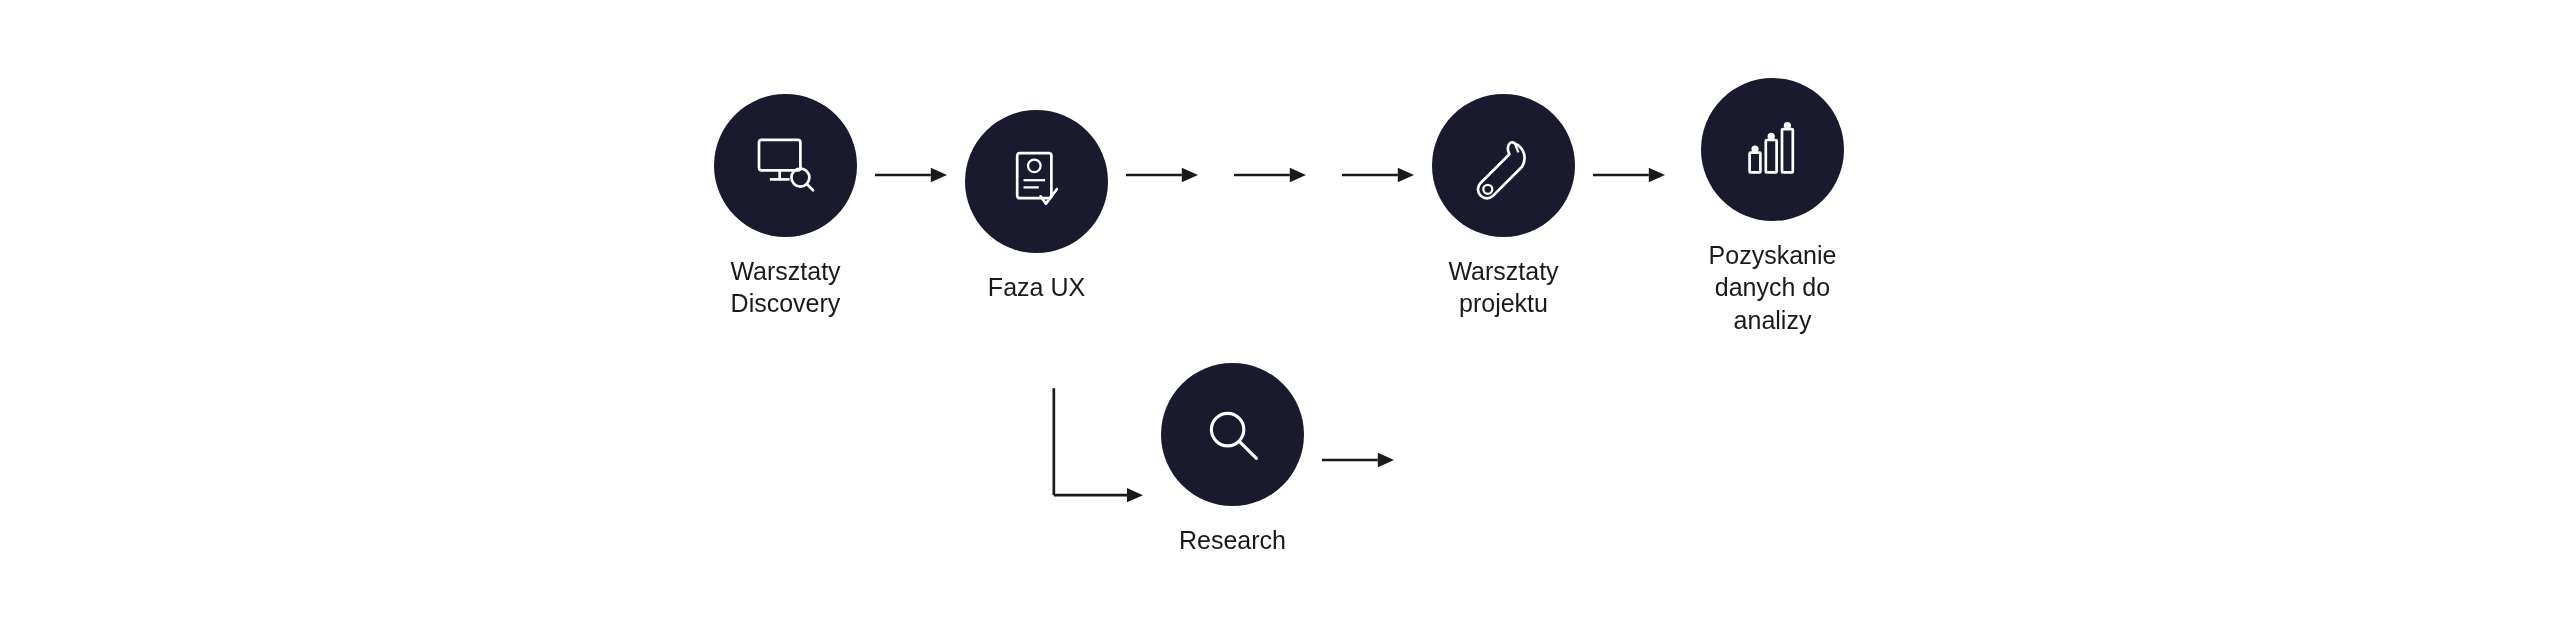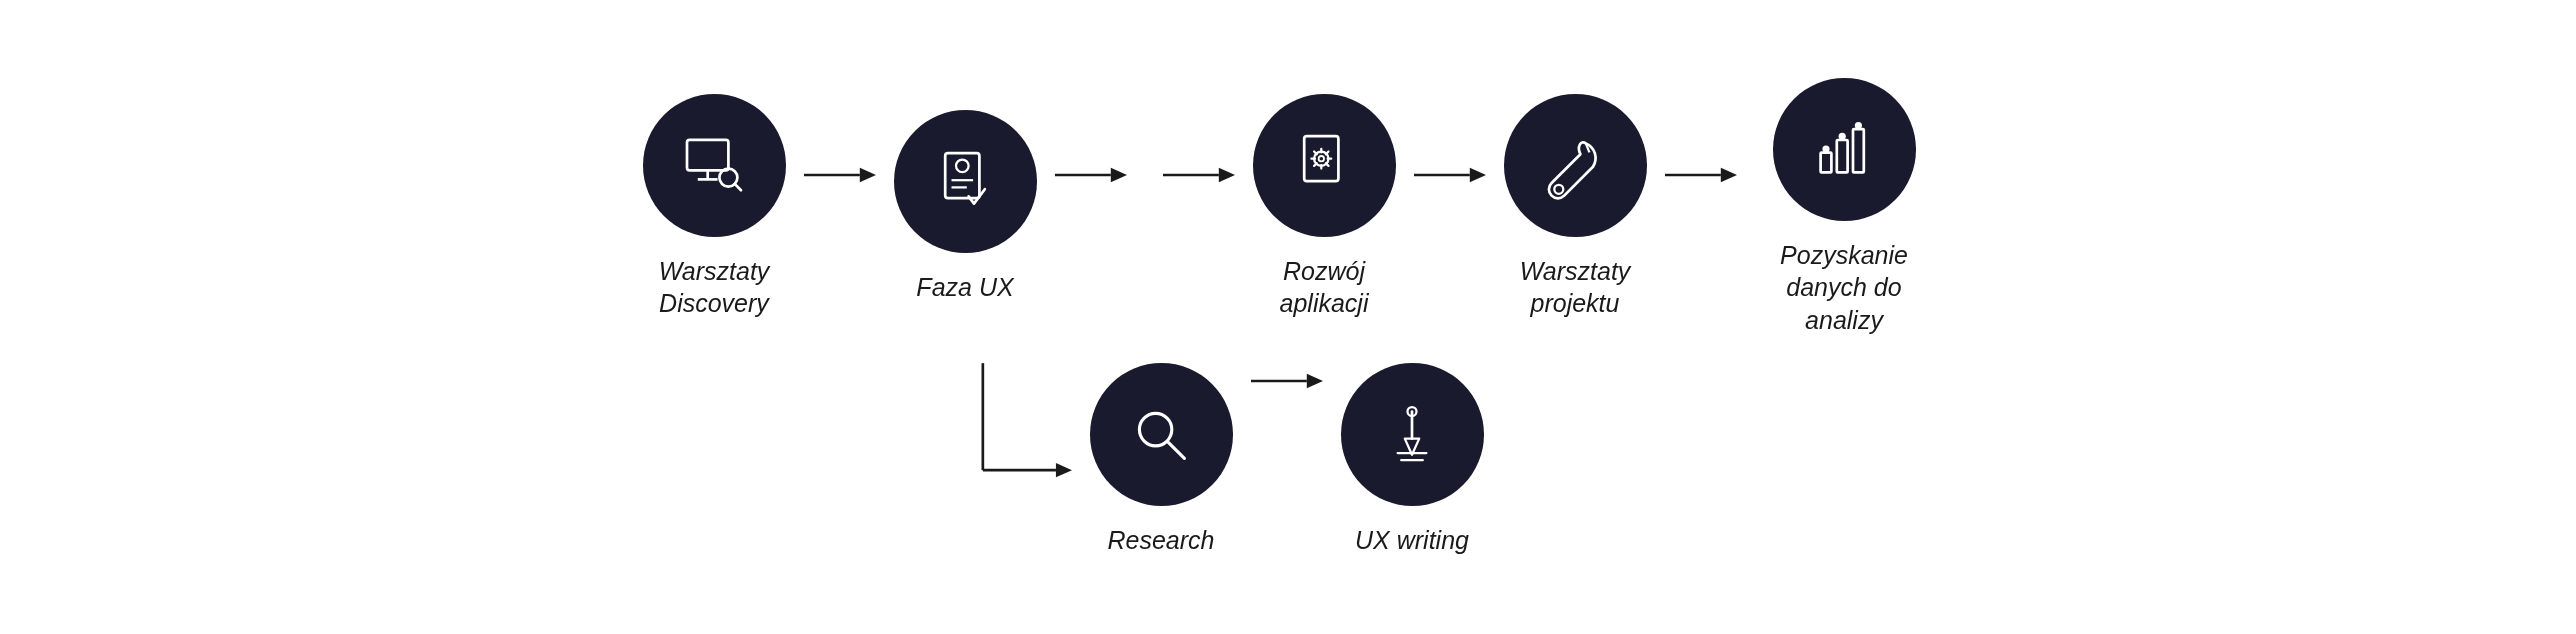--- a/index.html
+++ b/index.html
@@ -18,32 +18,31 @@
       justify-content: center;
       overflow: hidden;
     }
 
     .diagram-container {
       display: flex;
       flex-direction: column;
       align-items: flex-start;
       position: relative;
       padding: 36px 72px;
-      font-style: italic;
     }
 
     .top-row {
       display: flex;
       align-items: center;
       gap: 0;
     }
 
     .bottom-row {
       display: flex;
-      align-items: flex-start;
+      align-items: center;
       margin-top: 27px;
       margin-left: 322px;
       position: relative;
     }
 
     .step {
       display: flex;
       flex-direction: column;
       align-items: center;
       gap: 18px;
@@ -154,42 +153,20 @@
     </div>
 
 
     <div class="arrow">
       <svg viewBox="0 0 80 40" fill="none" xmlns="http://www.w3.org/2000/svg">
         <line x1="0" y1="20" x2="62" y2="20" stroke="#1a1a1a" stroke-width="3"></line>
         <polygon points="62,12 80,20 62,28" fill="#1a1a1a"></polygon>
       </svg>
     </div>
 
-    <div class="step">
-      <div class="circle">
-        <svg viewBox="0 0 80 80" fill="none" xmlns="http://www.w3.org/2000/svg">
-
-          <rect x="18" y="8" width="38" height="50" rx="3" stroke="white" stroke-width="3" fill="none"></rect>
-
-          <circle cx="37" cy="33" r="8" stroke="white" stroke-width="2.5" fill="none"></circle>
-          <circle cx="37" cy="33" r="3" stroke="white" stroke-width="2" fill="none"></circle>
-
-          <line x1="37" y1="22" x2="37" y2="26" stroke="white" stroke-width="2.5" stroke-linecap="round"></line>
-          <line x1="37" y1="40" x2="37" y2="44" stroke="white" stroke-width="2.5" stroke-linecap="round"></line>
-          <line x1="26" y1="33" x2="30" y2="33" stroke="white" stroke-width="2.5" stroke-linecap="round"></line>
-          <line x1="44" y1="33" x2="48" y2="33" stroke="white" stroke-width="2.5" stroke-linecap="round"></line>
-          <line x1="29" y1="25" x2="32" y2="28" stroke="white" stroke-width="2.5" stroke-linecap="round"></line>
-          <line x1="42" y1="38" x2="45" y2="41" stroke="white" stroke-width="2.5" stroke-linecap="round"></line>
-          <line x1="45" y1="25" x2="42" y2="28" stroke="white" stroke-width="2.5" stroke-linecap="round"></line>
-          <line x1="32" y1="38" x2="29" y2="41" stroke="white" stroke-width="2.5" stroke-linecap="round"></line>
-        </svg>
-      </div>
-      <div class="step-label" style="white-space: pre-line;">Rozwój
-aplikacji</div>
-    </div>
 
     <div class="arrow">
       <svg viewBox="0 0 80 40" fill="none" xmlns="http://www.w3.org/2000/svg">
         <line x1="0" y1="20" x2="62" y2="20" stroke="#1a1a1a" stroke-width="3"></line>
         <polygon points="62,12 80,20 62,28" fill="#1a1a1a"></polygon>
       </svg>
     </div>
 
     <div class="step">
       <div class="circle">
@@ -254,31 +231,17 @@
       <div class="step-label">Research</div>
     </div>
 
     <div class="branch-arrow">
       <svg viewBox="0 0 80 40" fill="none" xmlns="http://www.w3.org/2000/svg">
         <line x1="0" y1="20" x2="62" y2="20" stroke="#1a1a1a" stroke-width="3"></line>
         <polygon points="62,12 80,20 62,28" fill="#1a1a1a"></polygon>
       </svg>
     </div>
 
-    <div class="step">
-      <div class="circle">
-        <svg viewBox="0 0 80 80" fill="none" xmlns="http://www.w3.org/2000/svg">
-
-          <line x1="40" y1="14" x2="40" y2="44" stroke="white" stroke-width="3" stroke-linecap="round"></line>
-          <polygon points="32,44 40,62 48,44" stroke="white" stroke-width="2.5" fill="none" stroke-linejoin="round"></polygon>
-          <circle cx="40" cy="14" r="5" stroke="white" stroke-width="2.5" fill="none"></circle>
-
-          <line x1="24" y1="60" x2="56" y2="60" stroke="white" stroke-width="2.5" stroke-linecap="round"></line>
-          <line x1="28" y1="68" x2="52" y2="68" stroke="white" stroke-width="2.5" stroke-linecap="round"></line>
-        </svg>
-      </div>
-      <div class="step-label">UX writing</div>
-    </div>
 
   </div>
 
 </div>
 
 
 </body></html>

